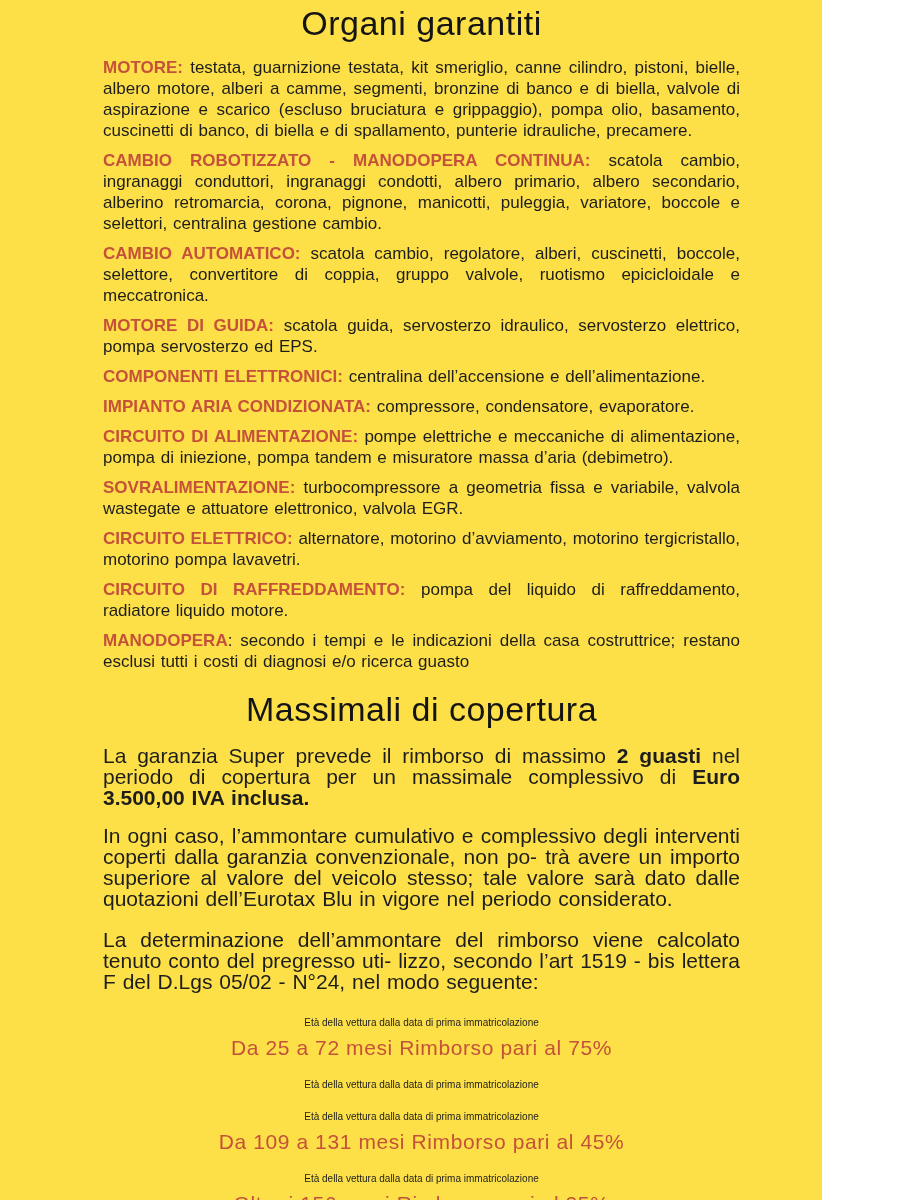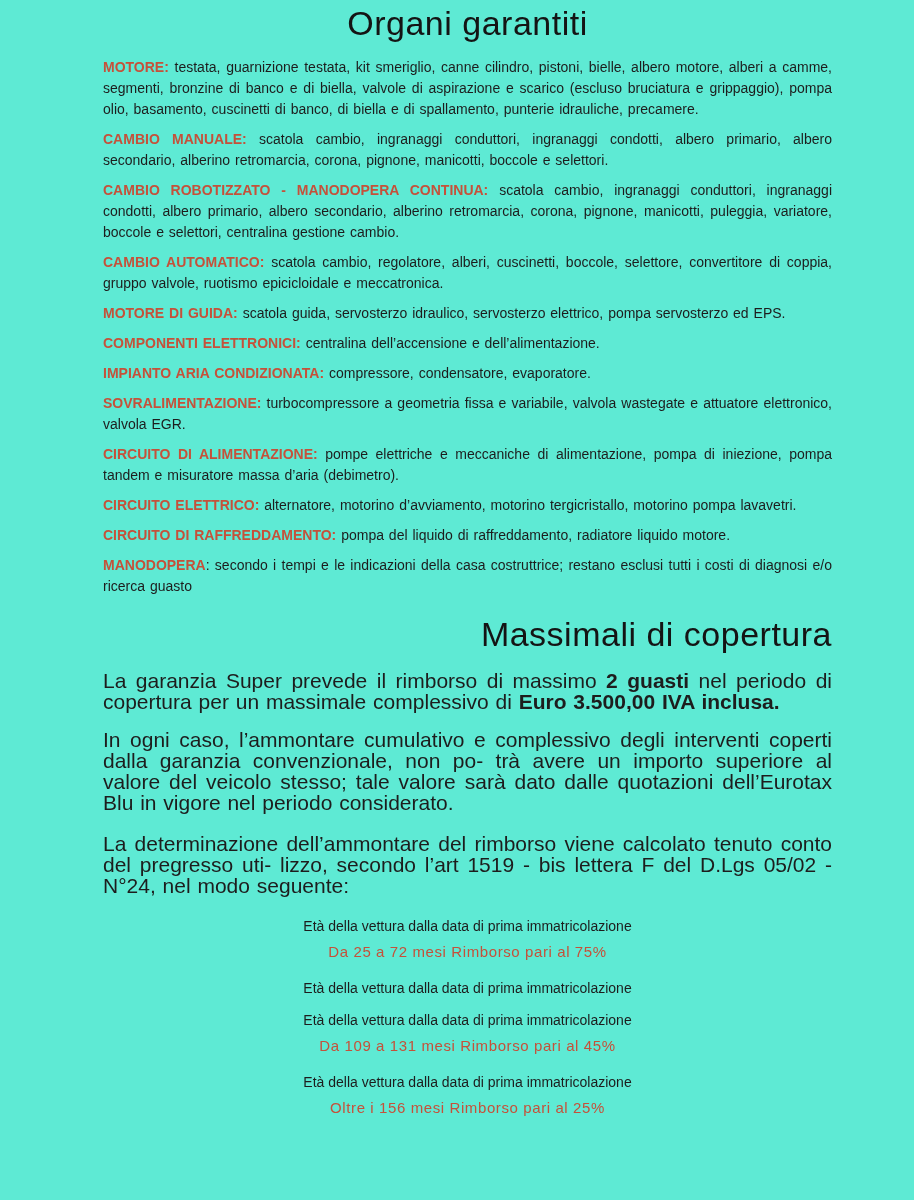--- a/index.html
+++ b/index.html
@@ -1,43 +1,42 @@
 <!DOCTYPE html>
 <html><head>
 <meta charset="utf-8">
 <style>
   * { margin: 0; padding: 0; box-sizing: border-box; }
   html, body { background: #ffffff; }
   .page {
     position: relative;
-    width: 914px;
+    width: 822px;
     height: 1200px;
-    background: #5eead4;
+    background: #fde047;
     font-family: "Liberation Sans", sans-serif;
     color: #1d1d1d;
     overflow: hidden;
   }
   .content {
     padding: 4px 82px 0 103px;
   }
   .doc-title {
     font-size: 34px;
     font-weight: 400;
     text-align: center;
     color: #141414;
     letter-spacing: 0.5px;
     margin-bottom: 14px;
   }
   .doc-title.second {
     margin-top: 18px;
     margin-bottom: 16px;
-    text-align: right;
   }
   p.section {
-    font-size: 14px;
+    font-size: 17px;
     line-height: 21px;
     text-align: justify;
     margin-bottom: 9px;
     word-spacing: 1px;
   }
   .section .label {
     color: #c5513a;
     font-weight: 700;
   }
   p.body-par {
@@ -48,58 +47,57 @@
     word-spacing: 1px;
   }
   p.body-par.wide-gap { margin-bottom: 20px; }
   .bold { font-weight: 700; }
   .schedule { margin-top: 20px; }
   .schedule-block {
     text-align: center;
     margin-bottom: 11px;
   }
   .schedule-age {
-    font-size: 14px;
+    font-size: 10px;
     line-height: 21px;
     color: #1d1d1d;
     text-align: center;
   }
   .schedule-value {
-    font-size: 15px;
+    font-size: 21px;
     line-height: 30px;
     color: #c5513a;
     letter-spacing: 0.6px;
   }
 </style>
 </head>
 <body>
 
 <div class="page">
   <div class="content">
 
     <h1 class="doc-title">Organi garantiti</h1>
 
     <p class="section"><span class="label">MOTORE:</span> <span>testata, guarnizione testata, kit smeriglio, canne cilindro, pistoni, bielle, albero motore, alberi a camme, segmenti, bronzine di banco e di biella, valvole di aspirazione e scarico (escluso bruciatura e grippaggio), pompa olio, basamento, cuscinetti di banco, di biella e di spallamento, punterie idrauliche, precamere.</span></p>
 
-    <p class="section"><span class="label">CAMBIO MANUALE:</span> <span>scatola cambio, ingranaggi conduttori, ingranaggi condotti, albero primario, albero secondario, alberino retromarcia, corona, pignone, manicotti, boccole e selettori.</span></p>
 
     <p class="section"><span class="label">CAMBIO ROBOTIZZATO - MANODOPERA CONTINUA:</span> <span>scatola cambio, ingranaggi conduttori, ingranaggi condotti, albero primario, albero secondario, alberino retromarcia, corona, pignone, manicotti, puleggia, variatore, boccole e selettori, centralina gestione cambio.</span></p>
 
     <p class="section"><span class="label">CAMBIO AUTOMATICO:</span> <span>scatola cambio, regolatore, alberi, cuscinetti, boccole, selettore, convertitore di coppia, gruppo valvole, ruotismo epicicloidale e meccatronica.</span></p>
 
 
     <p class="section"><span class="label">MOTORE DI GUIDA:</span> <span>scatola guida, servosterzo idraulico, servosterzo elettrico, pompa servosterzo ed EPS.</span></p>
 
     <p class="section"><span class="label">COMPONENTI ELETTRONICI:</span> <span>centralina dell’accensione e dell’alimentazione.</span></p>
 
     <p class="section"><span class="label">IMPIANTO ARIA CONDIZIONATA:</span> <span>compressore, condensatore, evaporatore.</span></p>
 
+    <p class="section"><span class="label">CIRCUITO DI ALIMENTAZIONE:</span> <span>pompe elettriche e meccaniche di alimentazione, pompa di iniezione, pompa tandem e misuratore massa d’aria (debimetro).</span></p>
+
     <p class="section"><span class="label">SOVRALIMENTAZIONE:</span> <span>turbocompressore a geometria fissa e variabile, valvola wastegate e attuatore elettronico, valvola EGR.</span></p>
-
-    <p class="section"><span class="label">CIRCUITO DI ALIMENTAZIONE:</span> <span>pompe elettriche e meccaniche di alimentazione, pompa di iniezione, pompa tandem e misuratore massa d’aria (debimetro).</span></p>
 
     <p class="section"><span class="label">CIRCUITO ELETTRICO:</span> <span>alternatore, motorino d’avviamento, motorino tergicristallo, motorino pompa lavavetri.</span></p>
 
     <p class="section"><span class="label">CIRCUITO DI RAFFREDDAMENTO:</span> <span>pompa del liquido di raffreddamento, radiatore liquido motore.</span></p>
 
     <p class="section"><span class="label">MANODOPERA</span><span>: secondo i tempi e le indicazioni della casa costruttrice; restano esclusi tutti i costi di diagnosi e/o ricerca guasto</span></p>
 
     <h1 class="doc-title second">Massimali di copertura</h1>
 
     <p class="body-par"><span>La garanzia Super prevede il rimborso di massimo </span><span class="bold">2 guasti</span><span> nel periodo di copertura per un massimale complessivo di </span><span class="bold">Euro 3.500,00 IVA inclusa.</span></p>

